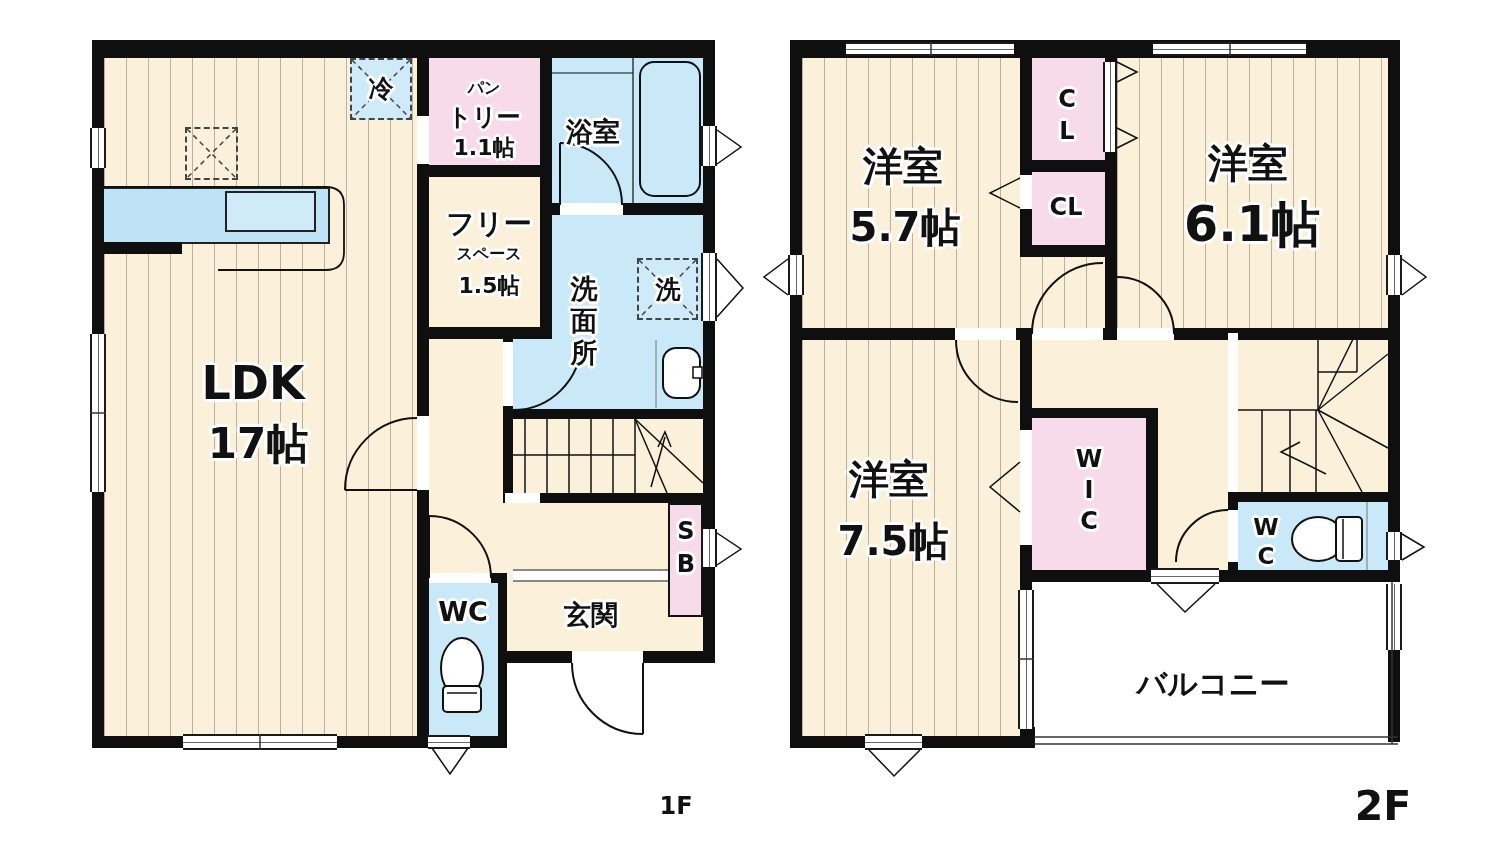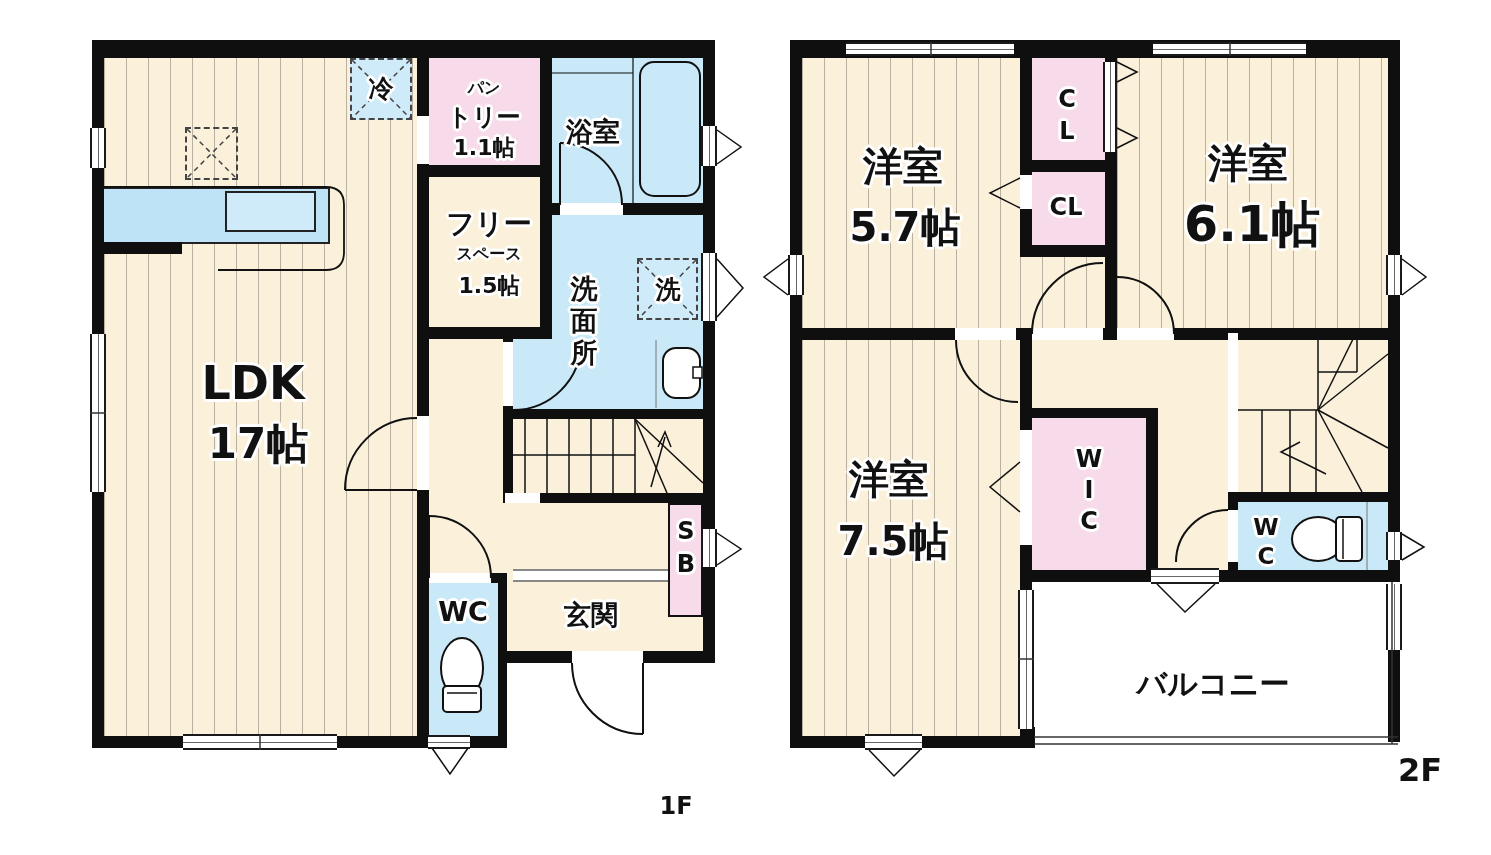--- a/index.html
+++ b/index.html
@@ -300,15 +300,15 @@
   <div class="label" style="left:893px;top:541px;font-size:40px;">7.5帖</div>
   <div class="label" style="left:1067px;top:99px;font-size:24px;">C</div>
   <div class="label" style="left:1067px;top:131px;font-size:24px;">L</div>
   <div class="label" style="left:1066px;top:207px;font-size:24px;">CL</div>
   <div class="label" style="left:1089px;top:459px;font-size:24px;">W</div>
   <div class="label" style="left:1089px;top:490px;font-size:24px;">I</div>
   <div class="label" style="left:1089px;top:521px;font-size:24px;">C</div>
   <div class="label" style="left:1266px;top:527px;font-size:23px;">W</div>
   <div class="label" style="left:1266px;top:556px;font-size:23px;">C</div>
   <div class="label" style="left:1213px;top:684px;font-size:30px;">バルコニー</div>
-  <div class="label" style="left:1383px;top:770px;font-size:32px;margin-left:37px;">2F</div>
+  <div class="label" style="left:1383px;top:806px;font-size:41px;">2F</div>
 
 </div>
 
 </body></html>

